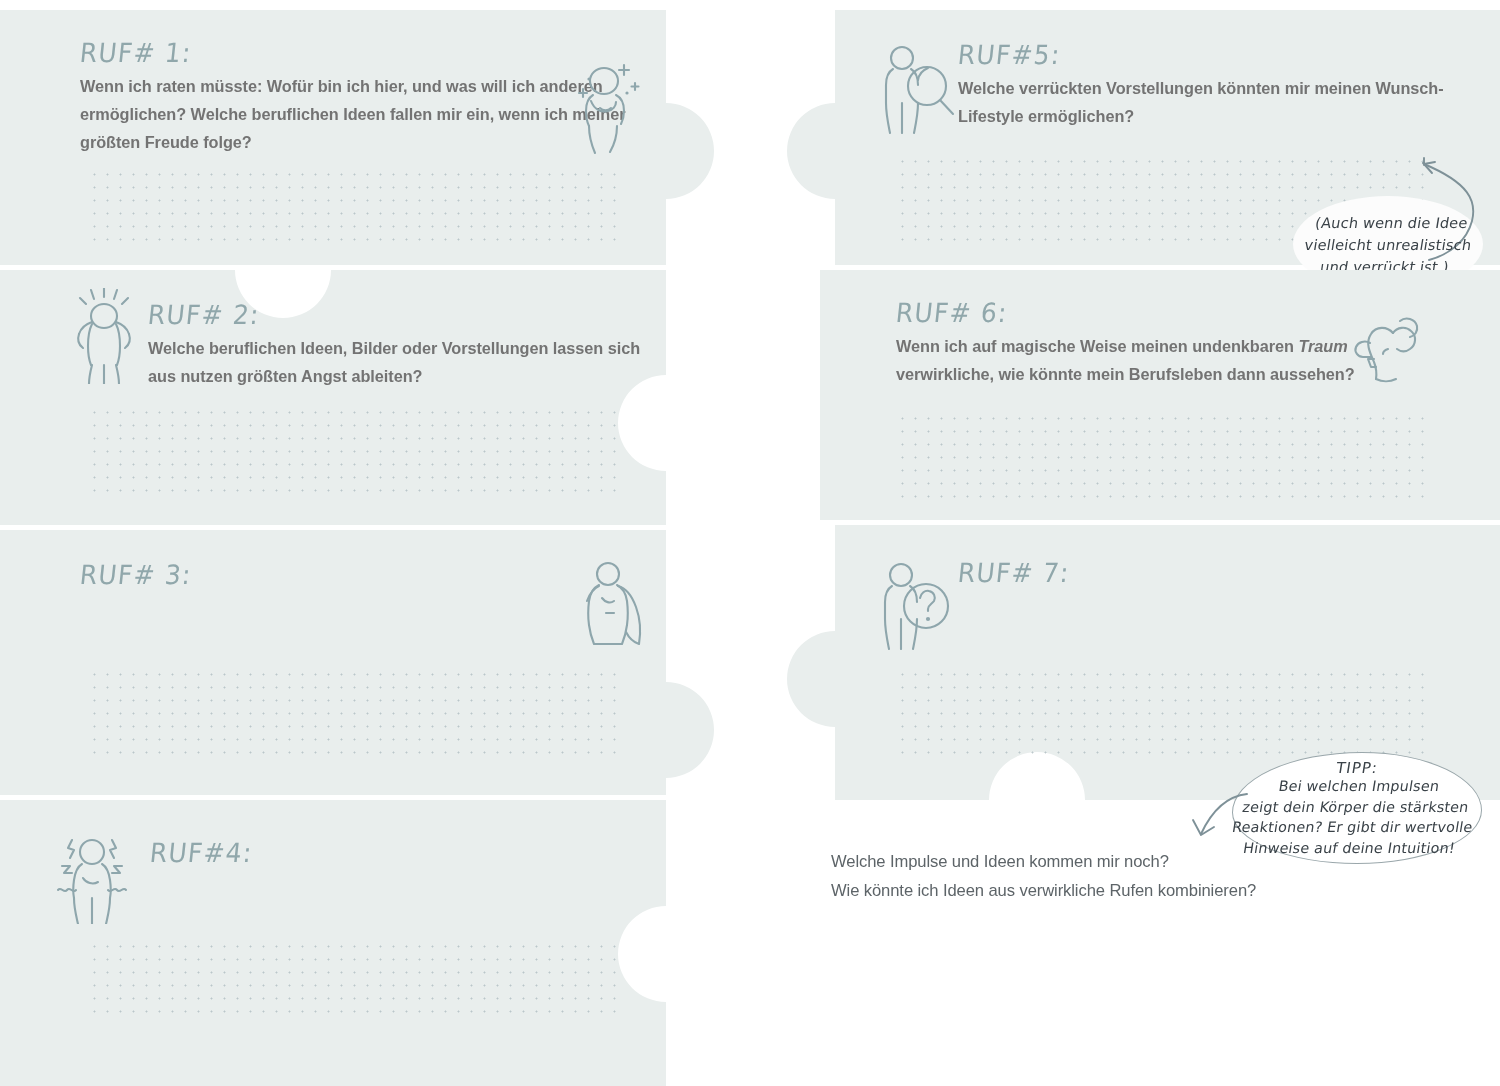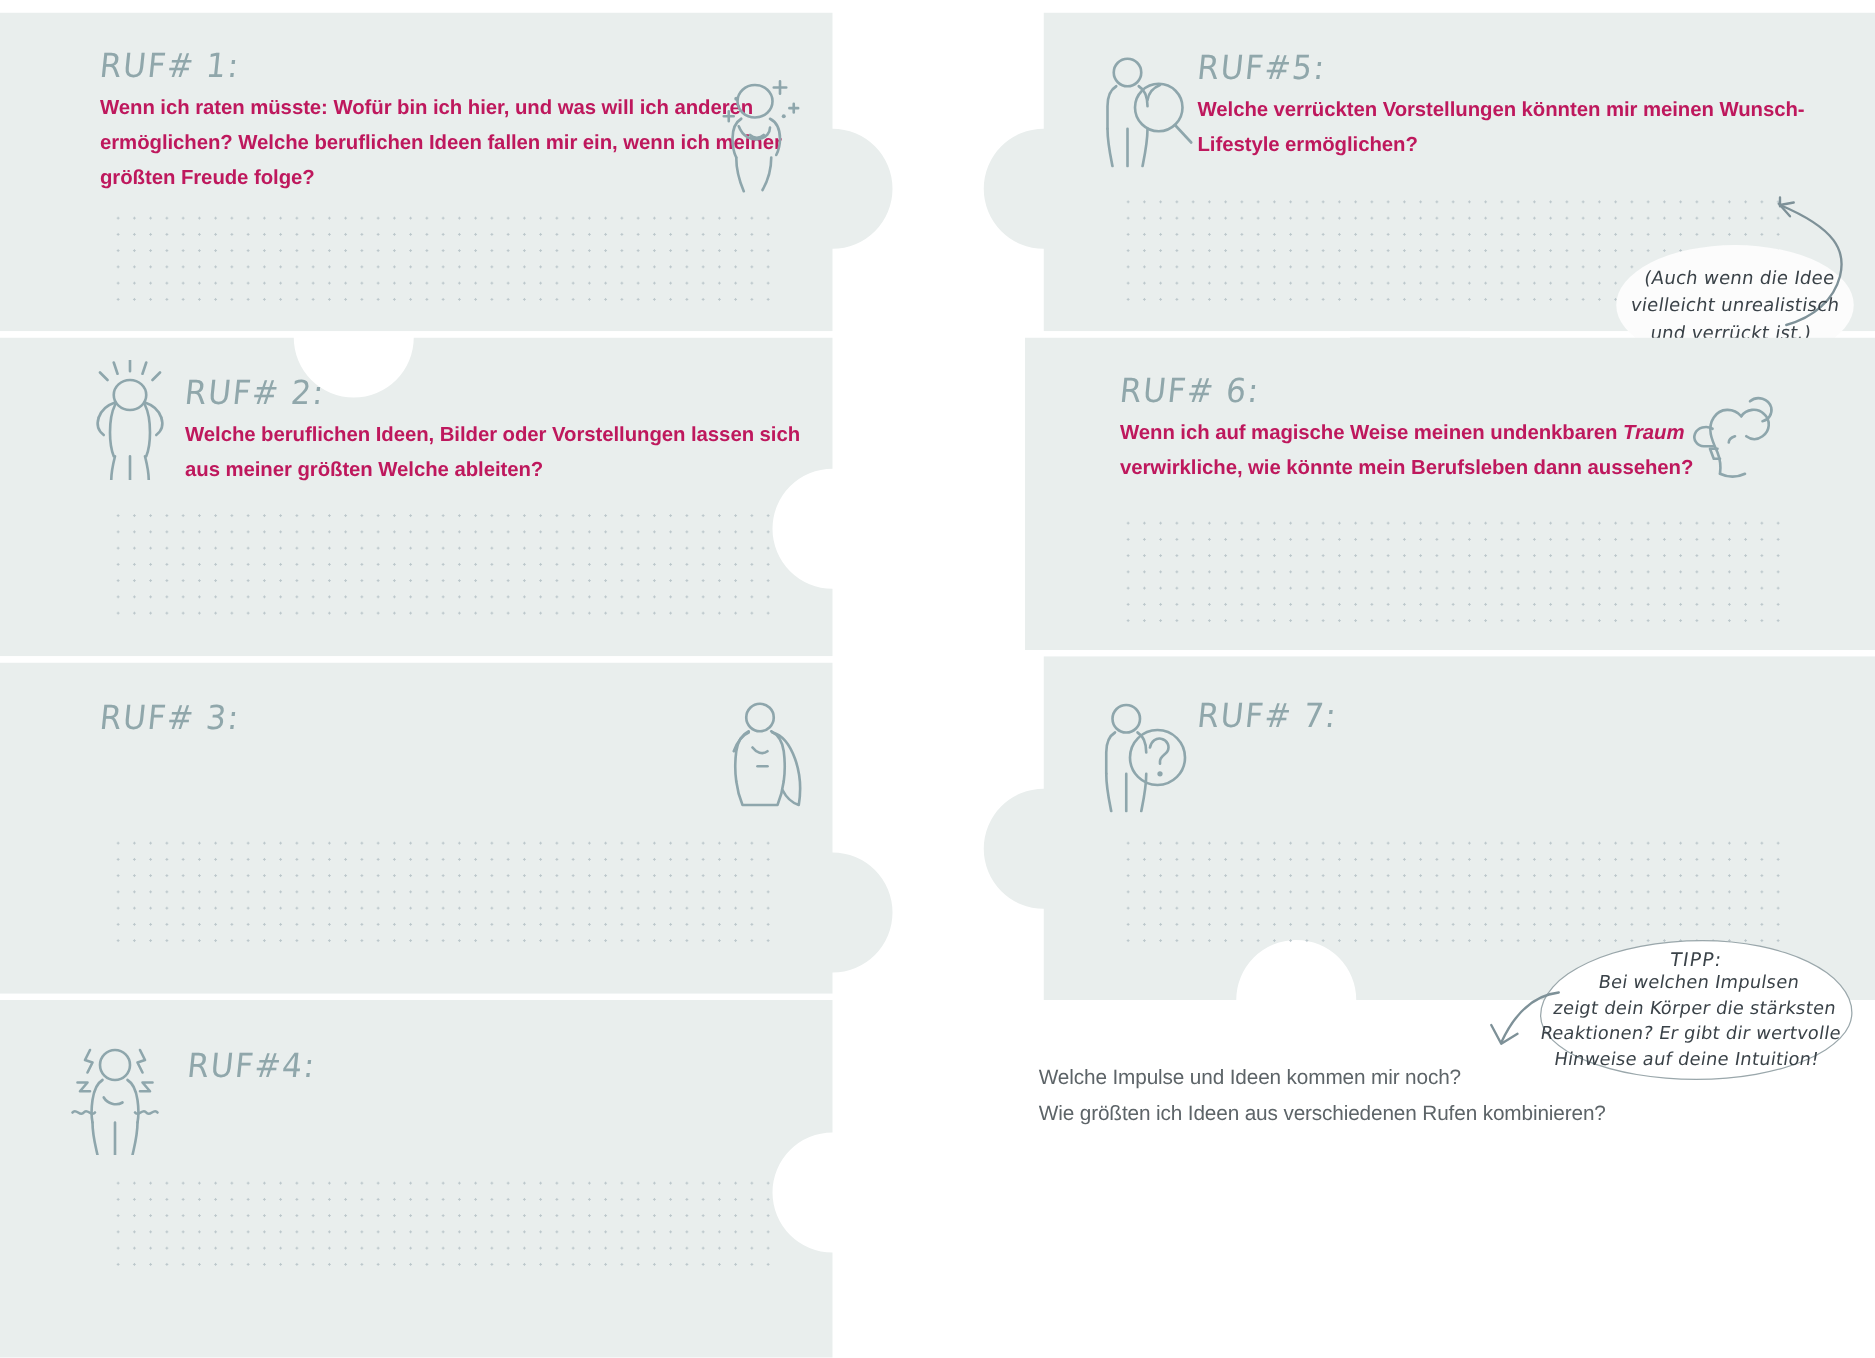--- a/index.html
+++ b/index.html
@@ -43,21 +43,21 @@
     transform: skewX(-6deg) scaleY(1.06);
     display: inline-block;
     margin-bottom: 5px;
   }
 
   .ruf-question {
     font-family: "Liberation Sans", sans-serif;
     font-weight: bold;
     font-size: 16.3px;
     line-height: 1.72;
-    color: #be185d;
+    color: #737373;
     letter-spacing: -0.05px;
   }
   .ruf-question i { }
 
   
   .dots {
     position: absolute;
     background-image: radial-gradient(#b2bfc4 0.95px, transparent 1.05px);
     background-size: 13px 13px;
     background-position: 0 0;
@@ -139,21 +139,21 @@
     </svg>
   </div>
 
   <div class="piece" style="left:-60px; top:270px; width:790px; height:255px;">
     <svg viewBox="0 0 790 255" preserveAspectRatio="none" aria-hidden="true">
       <path fill="currentColor" d="M0,0 H295 a48,48 0 0 0 96,0 H726 V105 a48,48 0 0 0 0,96 V255 H0 Z"></path>
     </svg>
   </div>
   <div class="piece-content" style="left:148px; top:300px; width:520px; height:160px;">
     <div class="ruf-label">RUF# 2:</div>
-    <div class="ruf-question">Welche beruflichen Ideen, Bilder oder Vorstellungen lassen sich aus meiner größten Welche ableiten?</div>
+    <div class="ruf-question">Welche beruflichen Ideen, Bilder oder Vorstellungen lassen sich aus nutzen größten Angst ableiten?</div>
   </div>
   <div class="dots" style="left:88px; top:406px; width:530px; height:88px;"></div>
   <div class="icon" style="left:68px; top:288px; width:72px; height:96px;">
     <svg viewBox="0 0 72 96" fill="none" stroke="currentColor" stroke-width="2.1" stroke-linecap="round" stroke-linejoin="round">
       <ellipse cx="36" cy="28" rx="13" ry="12"></ellipse>
       <path d="M24 34c-6 2-11 6-13 12M48 34c6 2 11 6 13 12"></path>
       <path d="M11 46c-2 6 0 11 4 14M61 46c2 6 0 11-4 14"></path>
       <path d="M24 36c-3 6-4 14-4 22 0 8 1 14 3 19M48 36c3 6 4 14 4 22 0 8-1 14-3 19"></path>
       <path d="M24 77c-2 8-3 13-3 19M48 77c2 8 3 13 3 19M36 77v19"></path>
       <path d="M26 11L23 2M36 9V0M46 11l3-9M18 16l-6-6M54 16l6-6"></path>
@@ -284,15 +284,15 @@
     <path d="M62 4C44 6 28 18 16 44"></path>
     <path d="M8 30l8 15 13-8"></path>
   </svg>
   <div class="hand" style="left:1272px; top:757px; width:170px; font-size:15px; letter-spacing:1px;">TIPP:</div>
   <div class="hand" style="left:1216px; top:776px; width:276px; font-size:14.3px; line-height:1.45;">Bei welchen Impulsen
 zeigt dein Körper die stärksten
 Reaktionen? Er gibt dir wertvolle
 Hinweise auf deine Intuition!</div>
 
   <div class="body-text" style="left:831px; top:847px; width:620px;">Welche Impulse und Ideen kommen mir noch?
-Wie größten ich Ideen aus verschiedenen Rufen kombinieren?</div>
+Wie könnte ich Ideen aus verwirkliche Rufen kombinieren?</div>
 
 </div>
 
 </body></html>

